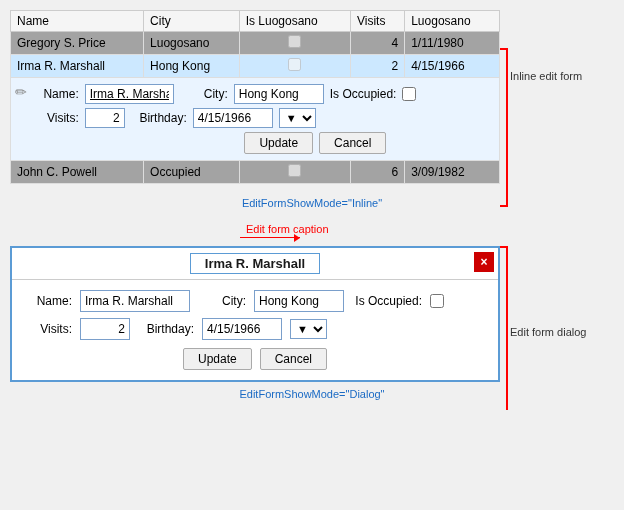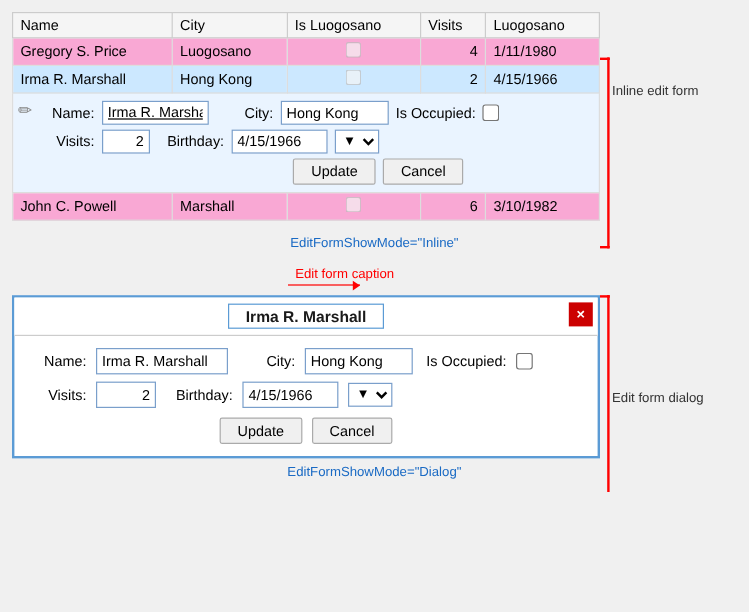--- a/index.html
+++ b/index.html
@@ -30,21 +30,21 @@
       text-align: left;
       font-weight: normal;
       font-size: 12px;
     }
     .grid-table td {
       border: 1px solid #ddd;
       padding: 3px 6px;
       font-size: 12px;
     }
     .grid-table tr.normal-row td {
-      background: #f9a8d4;
+      background: #a3a3a3;
     }
     .grid-table tr.selected-row td {
       background: #cce8ff;
     }
     .inline-edit-row td {
       background: #eaf4ff;
       padding: 6px 4px;
     }
     .inline-edit-row .edit-form-inner {
       display: flex;
@@ -345,24 +345,24 @@
                   <button class="update-btn">Update</button>
                   <button class="cancel-btn">Cancel</button>
                 </div>
               </div>
             </div>
           </td>
         </tr>
 
         <tr class="normal-row">
           <td>John C. Powell</td>
-          <td>Marshall</td>
+          <td>Occupied</td>
           <td style="text-align:center;"><input type="checkbox" disabled="" style=""></td>
           <td style="text-align:right;">6</td>
-          <td>3/10/1982</td>
+          <td>3/09/1982</td>
         </tr>
       </tbody>
     </table>
     
     <div class="red-vline"></div>
     <div class="brace-top"></div>
     <div class="brace-bottom"></div>
     <span class="inline-label">Inline edit form</span>
   </div>
 </div>

